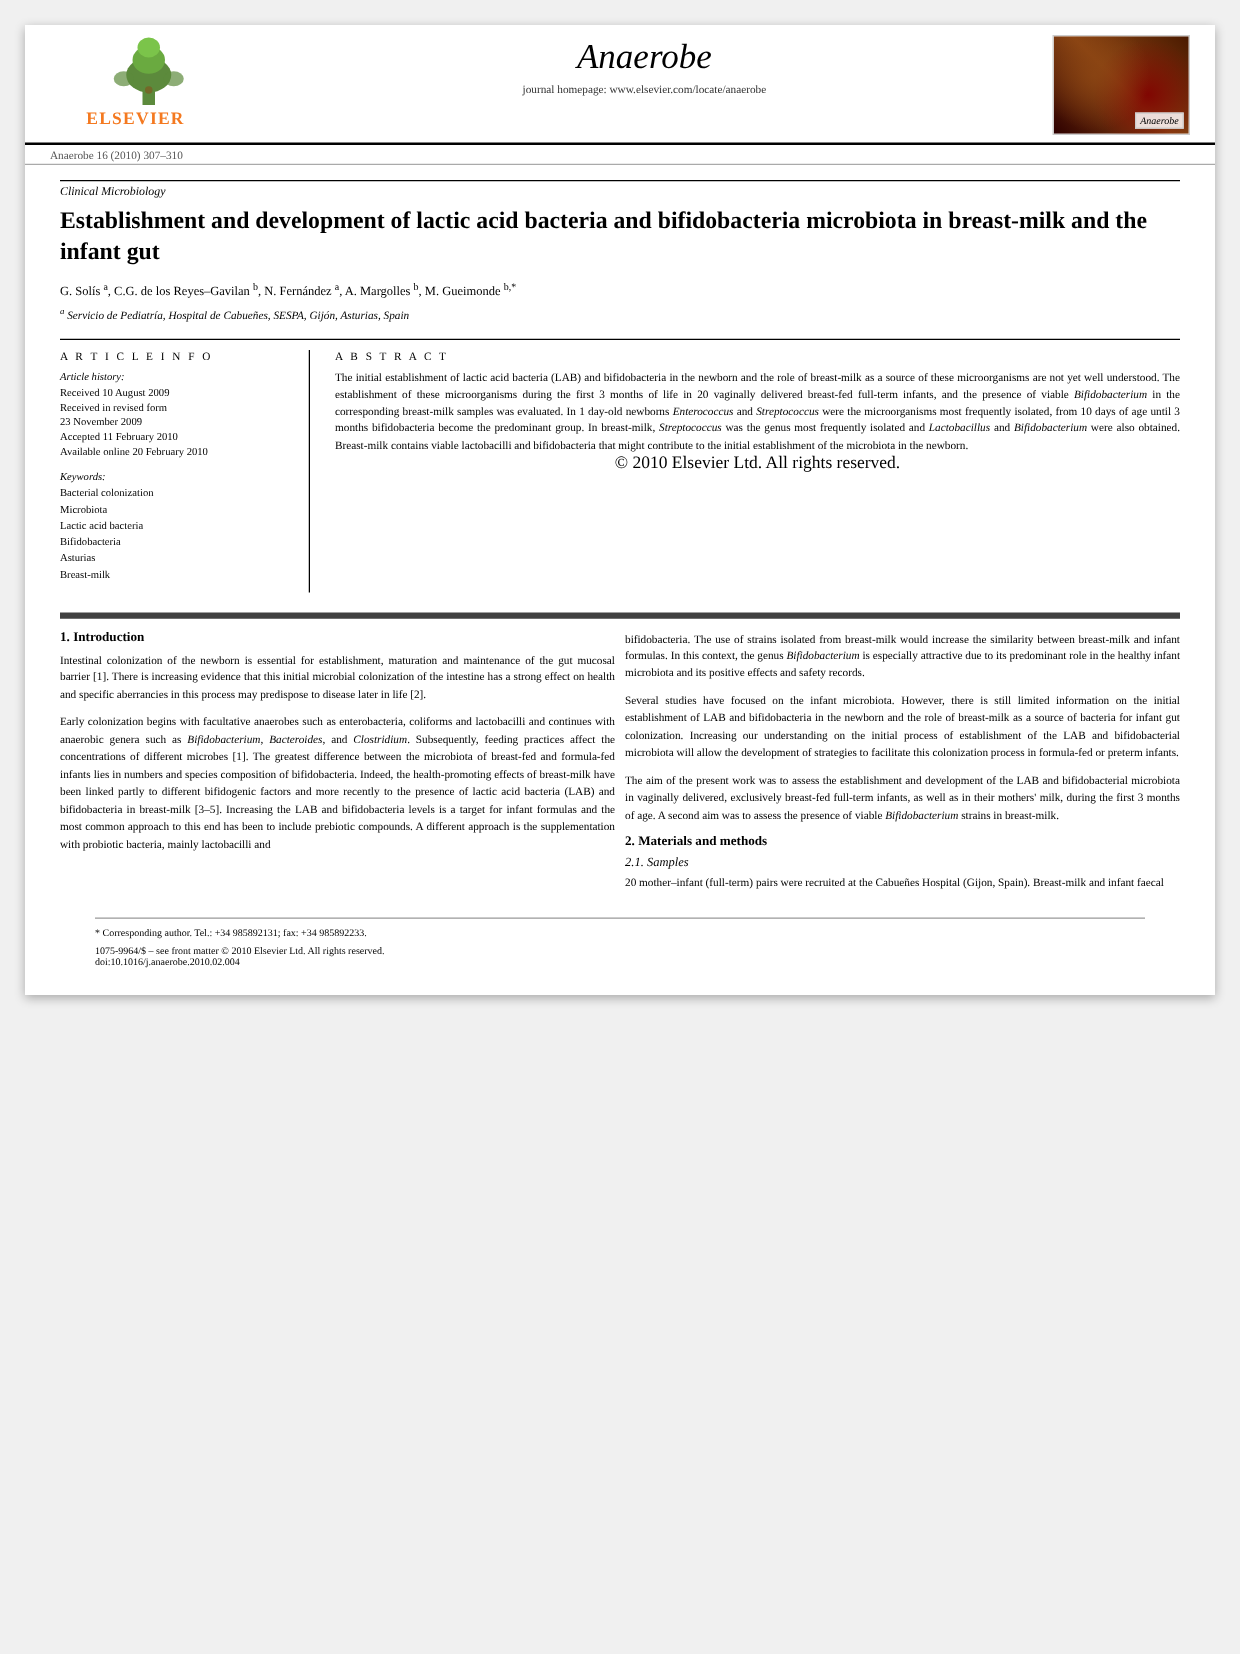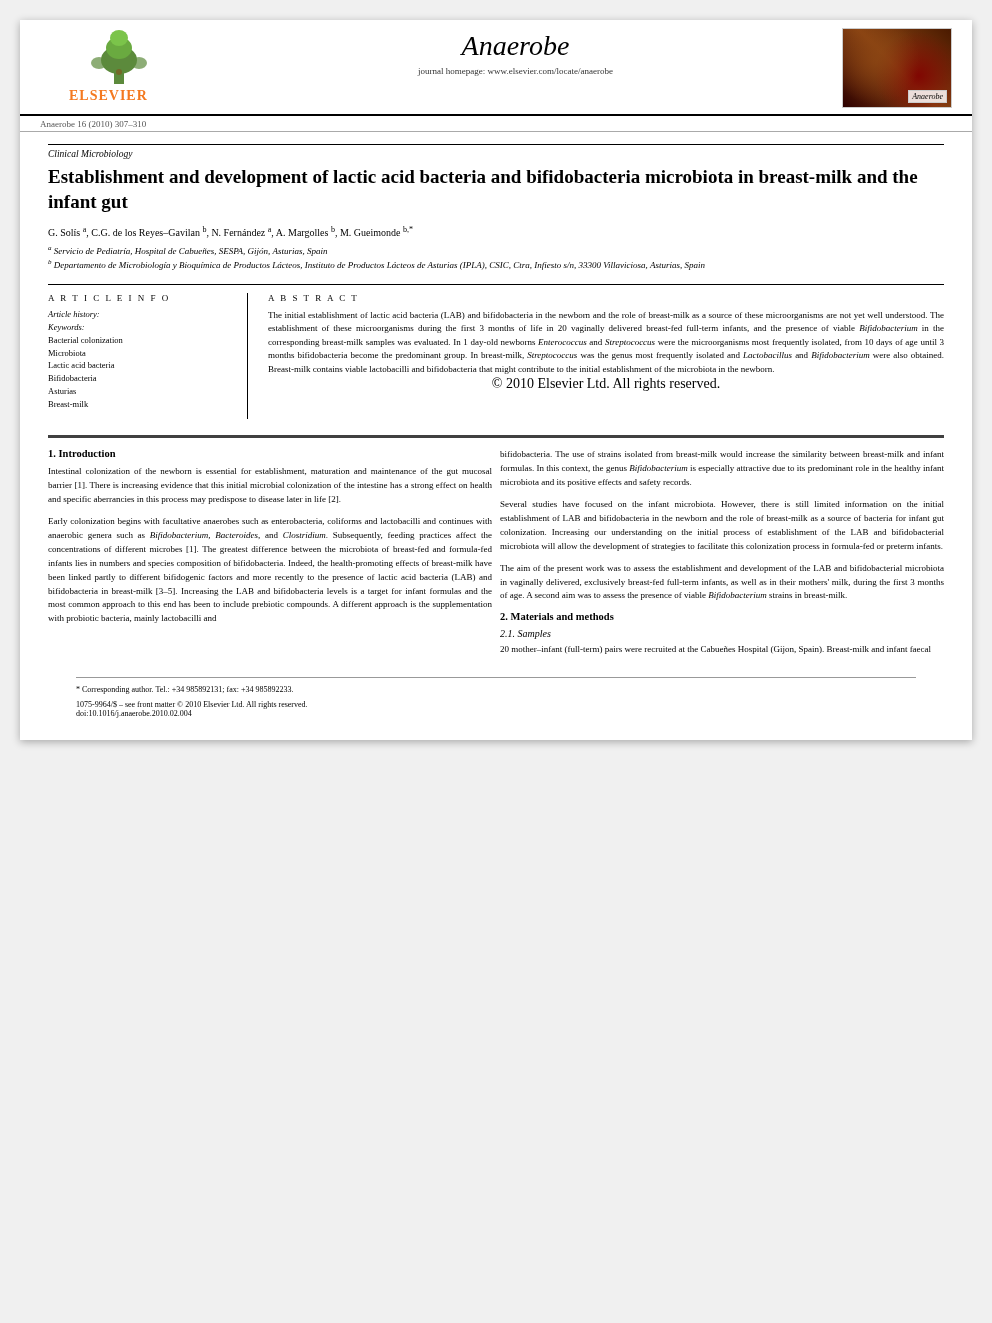--- a/index.html
+++ b/index.html
@@ -201,21 +201,21 @@
       font-size: 14px;
       text-align: center;
       margin-top: 0;
       color: #000;
     }
     
     .main-columns {
       display: flex;
       gap: 8px;
       margin-top: 16px;
-      border-top: 3px solid #404040;
+      border-top: 5px solid #404040;
       padding-top: 10px;
     }
     .col-left, .col-right {
       flex: 1;
     }
     .section-heading {
       font-size: 10.5px;
       font-weight: bold;
       margin-bottom: 6px;
       color: #000;
@@ -297,30 +297,34 @@
 
     <div class="article-title">Establishment and development of lactic acid bacteria and bifidobacteria microbiota in breast-milk and the infant gut</div>
 
     <div class="authors-line">
       <span>G. Solís <sup>a</sup>, C.G. de los Reyes–Gavilan <sup>b</sup>, N. Fernández <sup>a</sup>, A. Margolles <sup>b</sup>, M. Gueimonde <sup>b,*</sup></span>
     </div>
 
     <div class="affiliation">
       <sup>a</sup> <span>Servicio de Pediatría, Hospital de Cabueñes, SESPA, Gijón, Asturias, Spain</span>
     </div>
-    <div class="affiliation">
-      <sup>b</sup> <span>Departamento de Microbiología y Bioquímica de Productos Lácteos, Instituto de Productos Lácteos de Asturias (IPLA), CSIC, Ctra, Infiesto s/n, 33300 Villaviciosa, Asturias, Spain</span>
-    </div>
 
     <div class="info-abstract">
 
       <div class="article-info">
         <div class="info-section-title">A R T I C L E   I N F O</div>
 
         <div class="info-subsection-title">Article history:</div>
+        <div class="info-text">
+          Received 10 August 2009<br>
+          Received in revised form<br>
+          23 November 2009<br>
+          Accepted 11 February 2010<br>
+          Available online 20 February 2010
+        </div>
 
         <div class="info-subsection-title">Keywords:</div>
         <div class="info-text">
           <span class="keyword-item">Bacterial colonization</span>
           <span class="keyword-item">Microbiota</span>
           <span class="keyword-item">Lactic acid bacteria</span>
           <span class="keyword-item">Bifidobacteria</span>
           <span class="keyword-item">Asturias</span>
           <span class="keyword-item">Breast-milk</span>
         </div>

